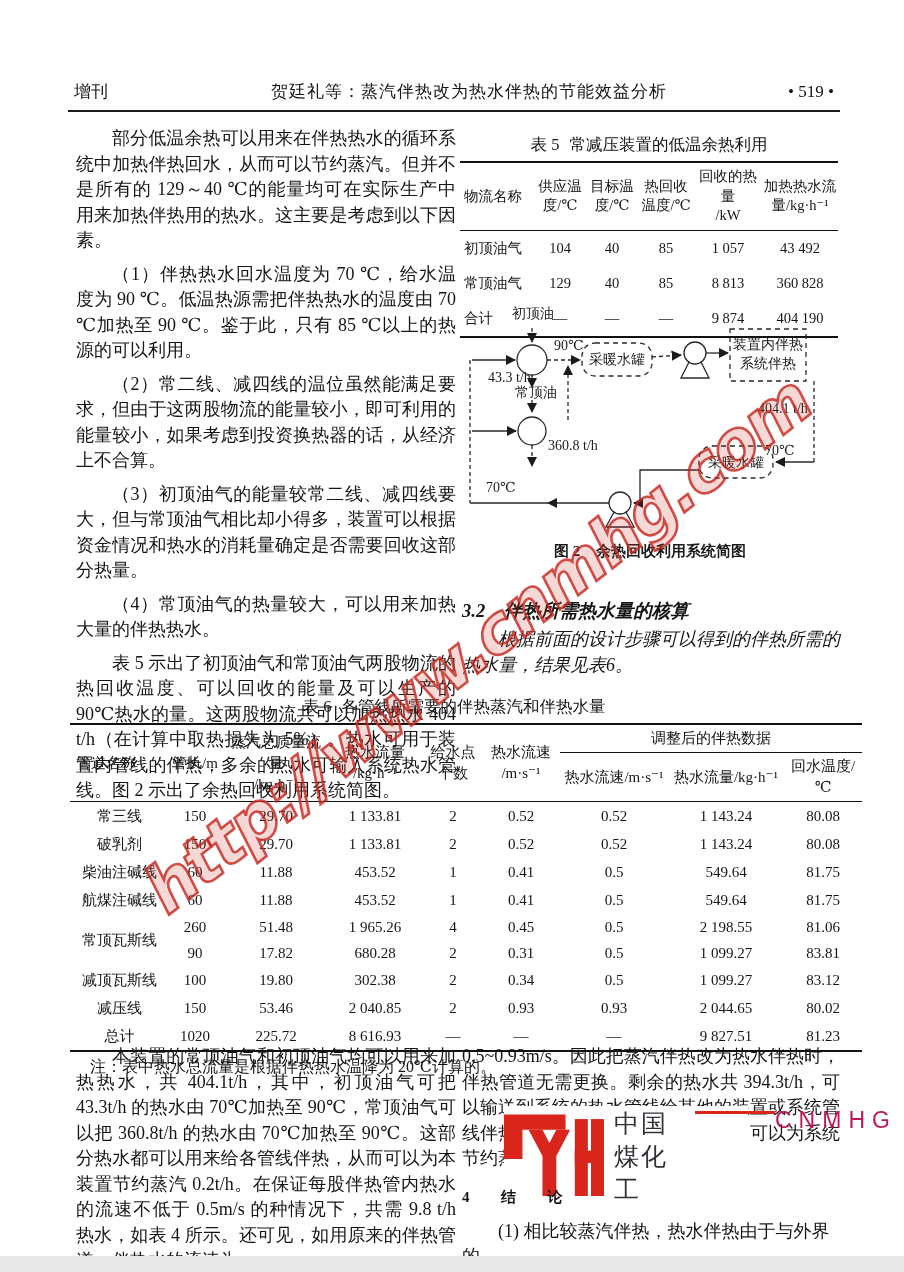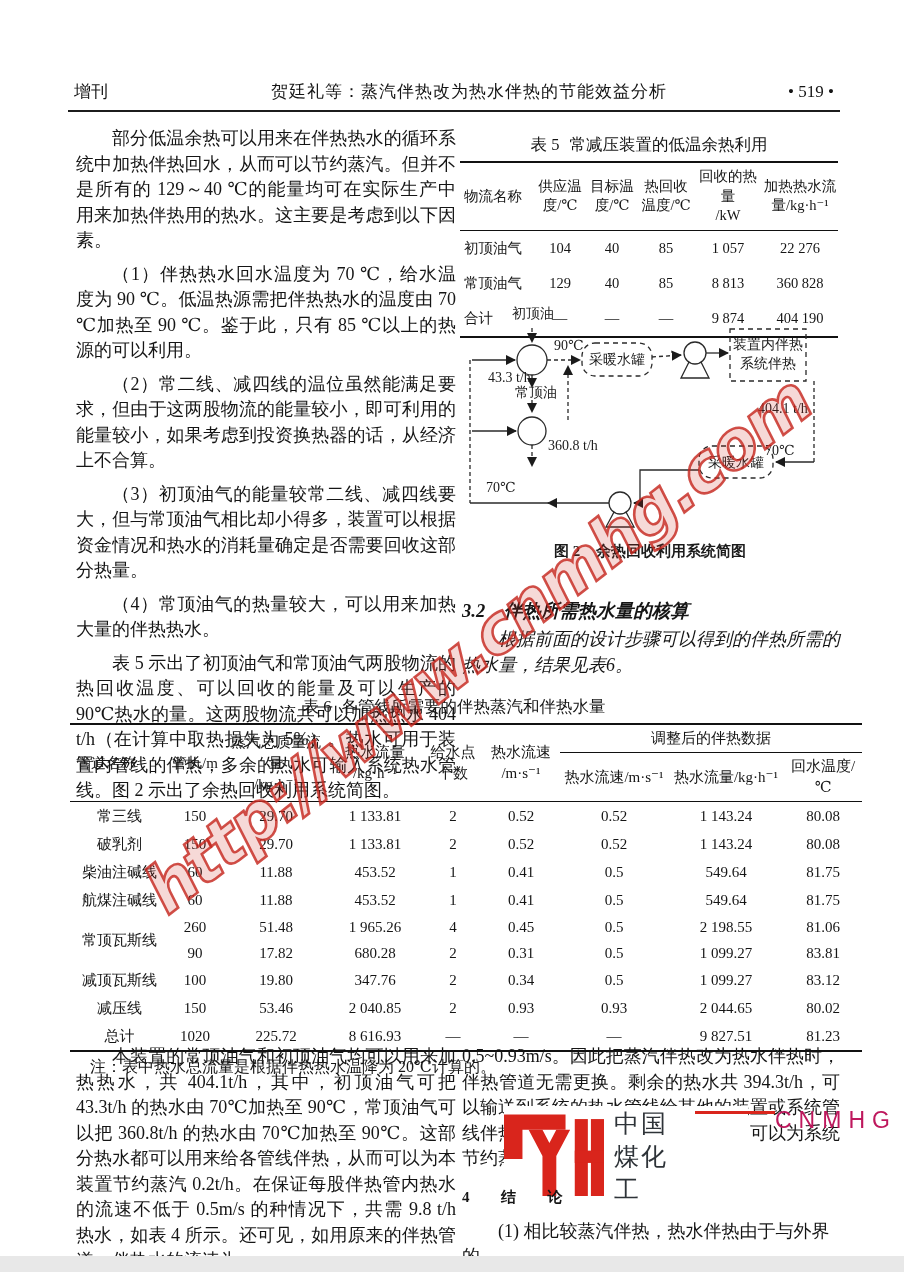--- a/index.html
+++ b/index.html
@@ -106,21 +106,21 @@
           <th><span>加热热水流</span><br><span>量/kg·h⁻¹</span></th>
         </tr>
       </thead>
       <tbody>
         <tr>
           <td class="name">初顶油气</td>
             <td>104</td>
             <td>40</td>
             <td>85</td>
             <td>1 057</td>
-            <td>22 276</td>
+            <td>43 492</td>
         </tr>
         <tr>
           <td class="name">常顶油气</td>
             <td>129</td>
             <td>40</td>
             <td>85</td>
             <td>8 813</td>
             <td>360 828</td>
         </tr>
         <tr>
@@ -305,21 +305,21 @@
             <td>2</td>
             <td>0.31</td>
             <td>0.5</td>
             <td>1 099.27</td>
             <td>83.81</td>
           </tr>
         <tr>
             <td class="pipe">减顶瓦斯线</td>
             <td>100</td>
             <td>19.80</td>
-            <td>347.76</td>
+            <td>302.38</td>
             <td>2</td>
             <td>0.34</td>
             <td>0.5</td>
             <td>1 099.27</td>
             <td>83.12</td>
           </tr>
         <tr>
             <td class="pipe">减压线</td>
             <td>150</td>
             <td>53.46</td>

